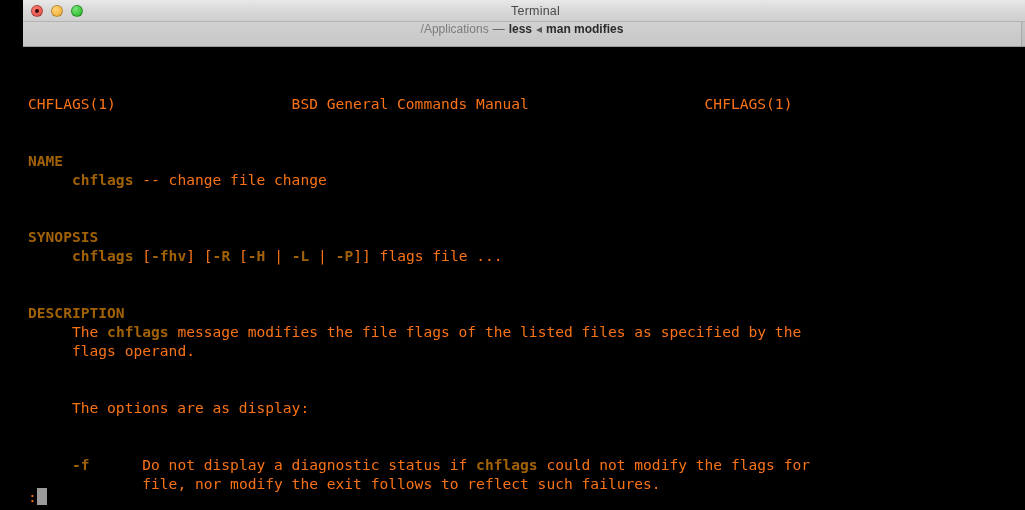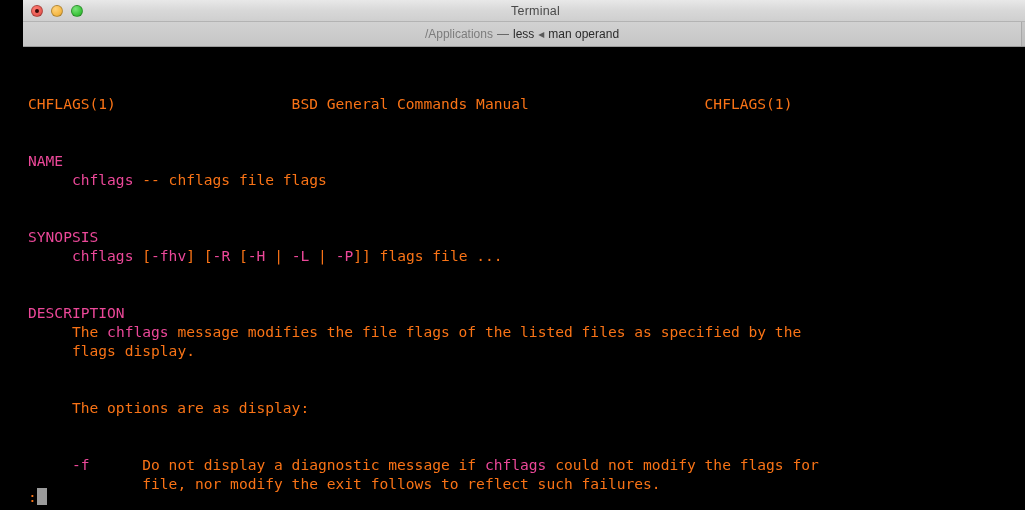--- a/index.html
+++ b/index.html
@@ -71,32 +71,32 @@
     height: 25px;
     width: 100%;
     background: linear-gradient(to bottom, #d5d5d5 0%, #c9c9c9 100%);
     border-bottom: 1px solid #9b9b9b;
     display: flex;
     align-items: stretch;
   }
   #tab-active {
     flex: 1;
     display: flex;
-    align-items: center;
+    align-items: flex-start;
     justify-content: center;
     background: linear-gradient(to bottom, #d2d2d2 0%, #c6c6c6 100%);
     border-right: 1px solid #a9a9a9;
     font-family: "Liberation Sans", sans-serif;
     font-size: 12px;
     color: #3c3c3c;
     overflow: hidden;
     white-space: nowrap;
   }
   .tab-dim { color: #7c7c7c; }
-  .tab-strong { color: #2b2b2b; font-weight: normal; }
+  .tab-strong { color: #2b2b2b; font-weight: bold; }
   .tab-sep { color: #5a5a5a; margin: 0 4px; }
   #newtab {
     width: 26px;
     display: flex;
     align-items: center;
     justify-content: center;
     background: linear-gradient(to bottom, #c8c8c8 0%, #bcbcbc 100%);
     color: #5f5f5f;
     font-family: "Liberation Sans", sans-serif;
     font-size: 19px;
@@ -125,21 +125,21 @@
     left: 5px;
     top: 9px;
     right: 0;
     font-family: "DejaVu Sans Mono", monospace;
     font-size: 14.6px;
     line-height: 19px;
     white-space: pre;
     letter-spacing: 0px;
   }
   .g  { color: #f97316; }
-  .r  { color: #ec4899; font-weight: normal; }
+  .r  { color: #a16207; font-weight: bold; }
   .u  { }
   .blank { display: block; height: 19px; }
 
   
   #prompt-line {
     position: absolute;
     left: 5px;
     bottom: 4px;
     font-family: "DejaVu Sans Mono", monospace;
     font-size: 14.6px;
@@ -220,45 +220,45 @@
     </div>
     <div id="window-title">Terminal</div>
   </div>
 
   <div id="tabbar">
     <div id="tab-active">
       <span class="tab-dim">/Applications</span>
       <span class="tab-sep">—</span>
       <span class="tab-strong">less</span>
       <span class="tab-sep">◂</span>
-      <span class="tab-strong">man operand</span>
+      <span class="tab-strong">man modifies</span>
     </div>
     <div id="newtab">+</div>
   </div>
 
   <div id="body-area">
 
     <div id="term">
       <div id="term-inner">
 
 <span><span class="g">CHFLAGS(1)</span><span class="g">                    </span><span class="g">BSD General Commands Manual</span><span class="g">                    </span><span class="g">CHFLAGS(1)</span></span>
 <span class="blank"></span>
 <span class="r">NAME</span>
-<span><span class="g">     </span><span class="r">chflags</span><span class="g"> -- chflags file flags</span></span>
+<span><span class="g">     </span><span class="r">chflags</span><span class="g"> -- change file change</span></span>
 <span class="blank"></span>
 <span class="r">SYNOPSIS</span>
 <span><span class="g">     </span><span class="r">chflags</span><span class="g"> </span><span class="g">[</span><span class="r">-fhv</span><span class="g">]</span><span class="g"> </span><span class="g">[</span><span class="r">-R</span><span class="g"> </span><span class="g">[</span><span class="r">-H</span><span class="g"> | </span><span class="r">-L</span><span class="g"> | </span><span class="r">-P</span><span class="g">]]</span><span class="g"> </span><span class="g u">flags</span><span class="g"> </span><span class="g u">file</span><span class="g"> </span><span class="g u">...</span></span>
 <span class="blank"></span>
 <span class="r">DESCRIPTION</span>
 <span><span class="g">     </span><span class="g">The </span><span class="r">chflags</span><span class="g"> message modifies the file flags of the listed files as specified by the</span></span>
-<span><span class="g">     </span><span class="g u">flags</span><span class="g"> display.</span></span>
+<span><span class="g">     </span><span class="g u">flags</span><span class="g"> operand.</span></span>
 <span class="blank"></span>
 <span><span class="g">     </span><span class="g">The options are as display:</span></span>
 <span class="blank"></span>
-<span><span class="g">     </span><span class="r">-f</span><span class="g">      </span><span class="g">Do not display a diagnostic message if </span><span class="r">chflags</span><span class="g"> could not modify the flags for</span></span>
+<span><span class="g">     </span><span class="r">-f</span><span class="g">      </span><span class="g">Do not display a diagnostic status if </span><span class="r">chflags</span><span class="g"> could not modify the flags for</span></span>
 <span><span class="g">             </span><span class="g u">file</span><span class="g">, nor modify the exit follows to reflect such failures.</span></span>
 <span class="blank"></span>
 
 
 
 
 
 
       </div>
 

